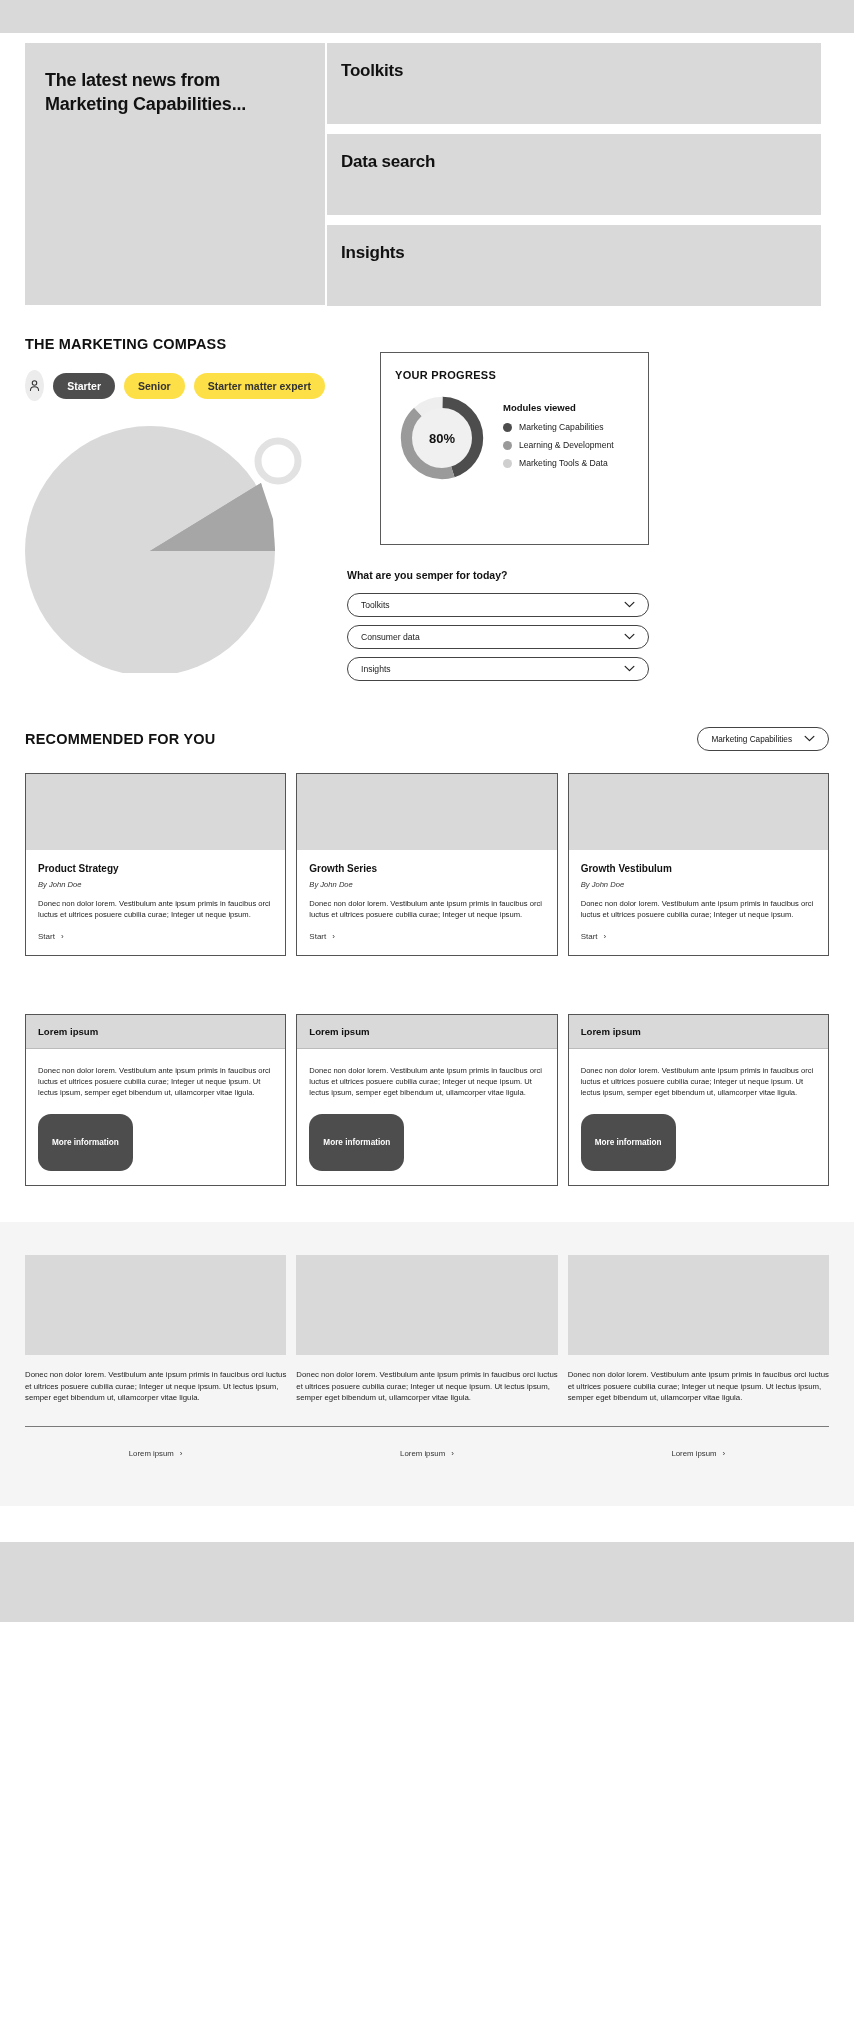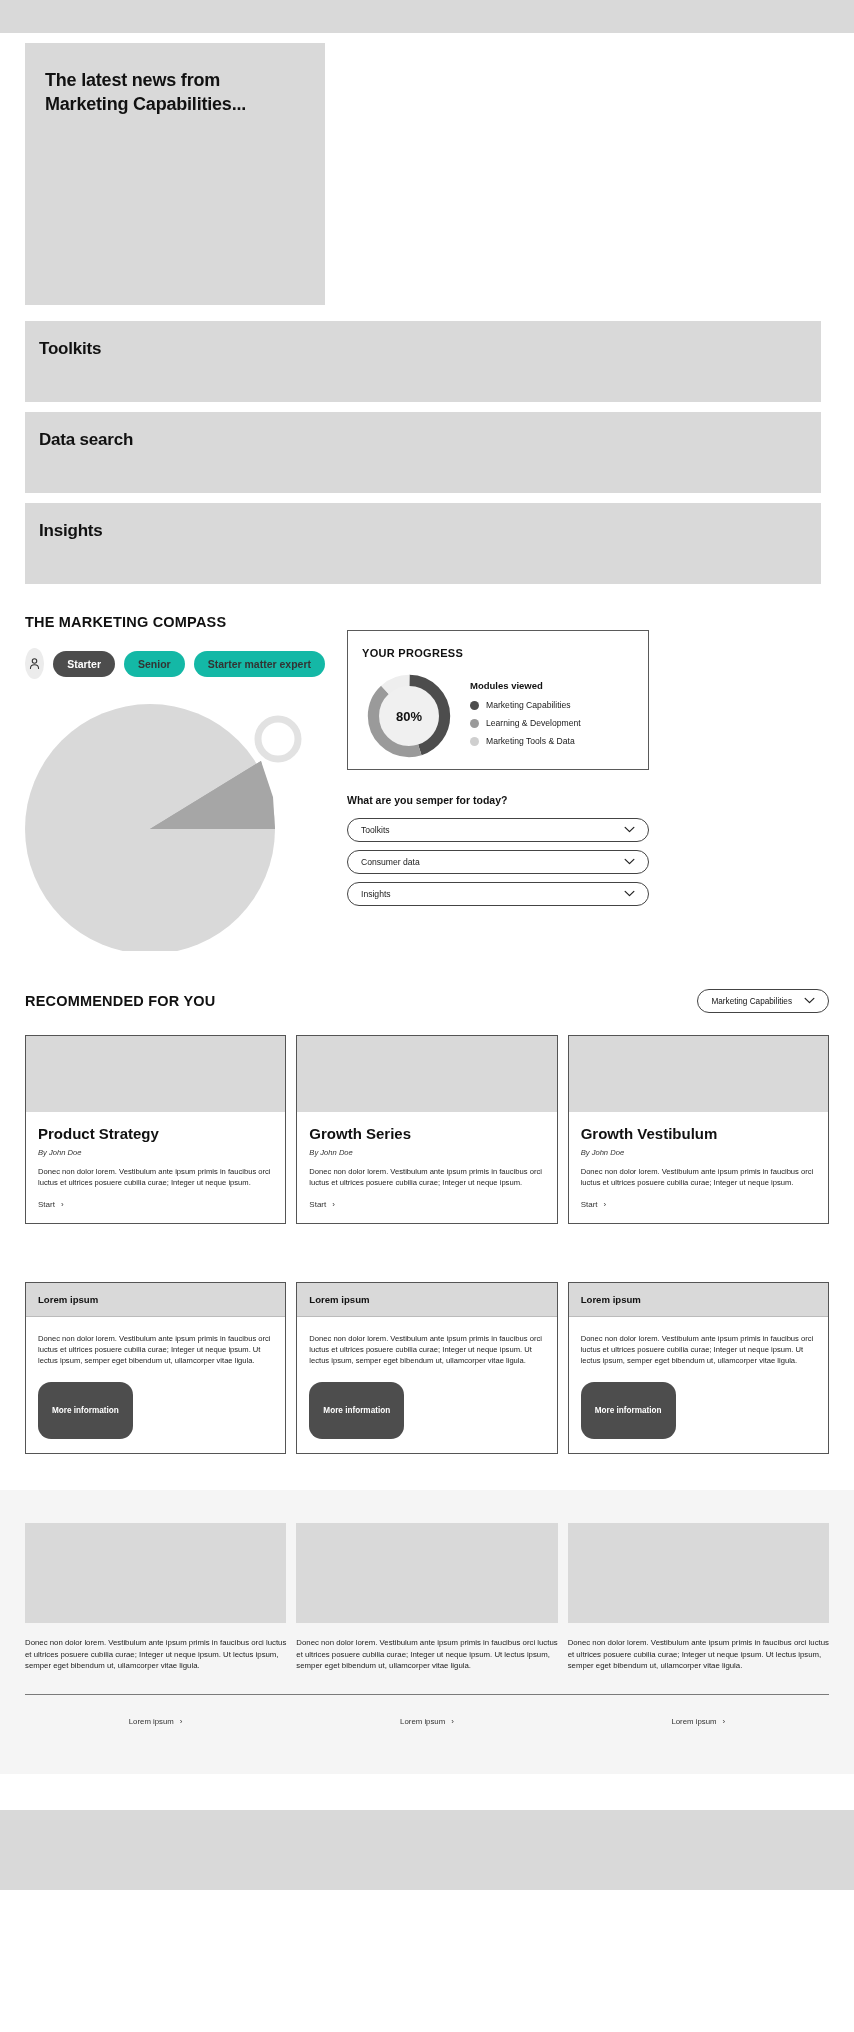--- a/index.html
+++ b/index.html
@@ -13,22 +13,21 @@
 
   .page { width: 854px; position: relative; }
 
   
   .top-strip { height: 33px; background: #d9d9d9; width: 100%; }
 
   
   .hero {
     padding: 10px 33px 0 25px;
     display: flex;
-    gap: 16px;
-    flex-direction: column;
+    gap: 2px;
   }
   .hero-left {
     width: 300px;
     height: 262px;
     background: #d9d9d9;
     padding: 25px 20px;
   }
   .hero-left-title {
     font-size: 18px;
     font-weight: 700;
@@ -79,35 +78,36 @@
     width: 31px; height: 31px;
     border-radius: 50%;
     background: #ececec;
     display: flex; align-items: center; justify-content: center;
   }
   .chip {
     border-radius: 16px;
     padding: 7px 14px;
     font-size: 10.5px;
     font-weight: 600;
-    background: #14b8a6;
+    background: #fde047;
     color: #333;
     white-space: nowrap;
   }
   .chip.active { background: #4d4d4d; color: #ffffff; }
 
   .pie-wrap { margin-top: 22px; position: relative; height: 250px; }
 
   
   .compass-right { width: 302px; padding-top: 0; }
   .progress-card {
     border: 1px solid #5a5a5a;
     background: #ffffff;
     padding: 16px 14px 16px 14px;
-    height: 140px;
+    height: 193px;
+    margin-left: 33px;
   }
   .progress-title {
     font-size: 11px;
     font-weight: 700;
     letter-spacing: 0.3px;
   }
   .progress-body {
     display: flex;
     align-items: center;
     gap: 14px;
@@ -175,21 +175,21 @@
     gap: 10px;
     margin-top: 22px;
   }
   .reco-card {
     flex: 1;
     border: 1px solid #555;
     background: #fff;
   }
   .reco-thumb { height: 76px; background: #d9d9d9; }
   .reco-body { padding: 13px 12px 14px 12px; }
-  .reco-title { font-size: 15px; font-weight: 700; }
+  .reco-title { font-size: 10px; font-weight: 700; }
   .reco-author {
     font-size: 7.6px; font-style: italic; color: #333;
     margin-top: 6px;
   }
   .reco-desc {
     font-size: 7.6px; line-height: 1.45; color: #1c1c1c;
     margin-top: 9px;
   }
   .reco-link {
     font-size: 8px; color: #333; margin-top: 12px;

